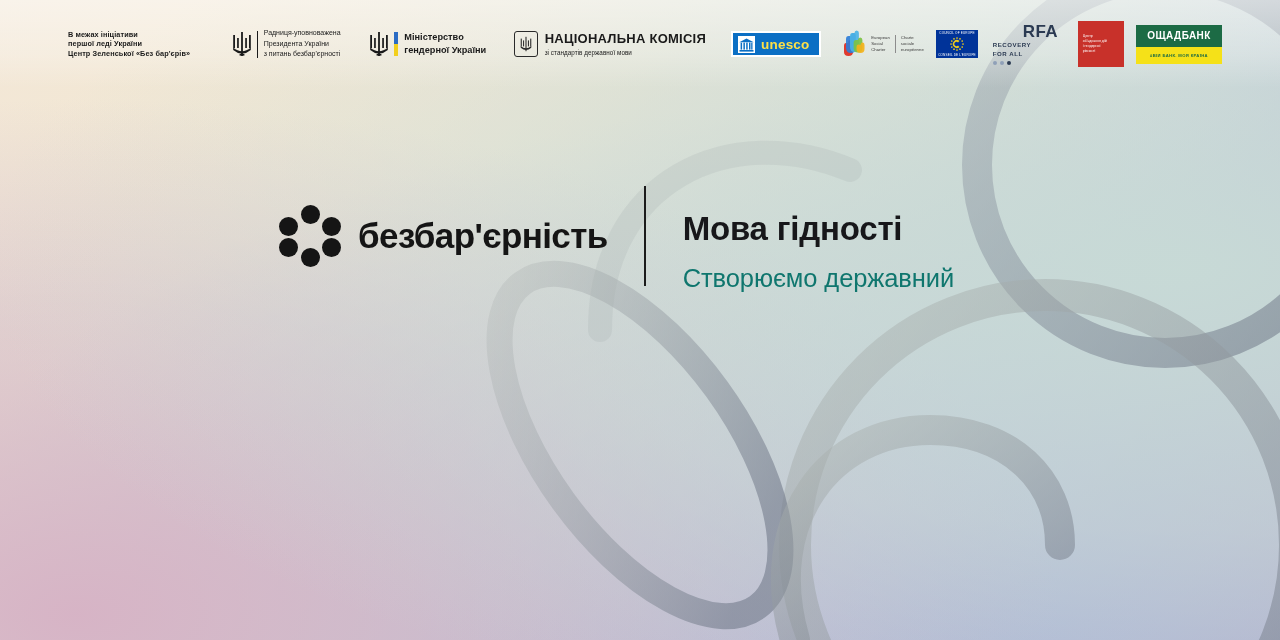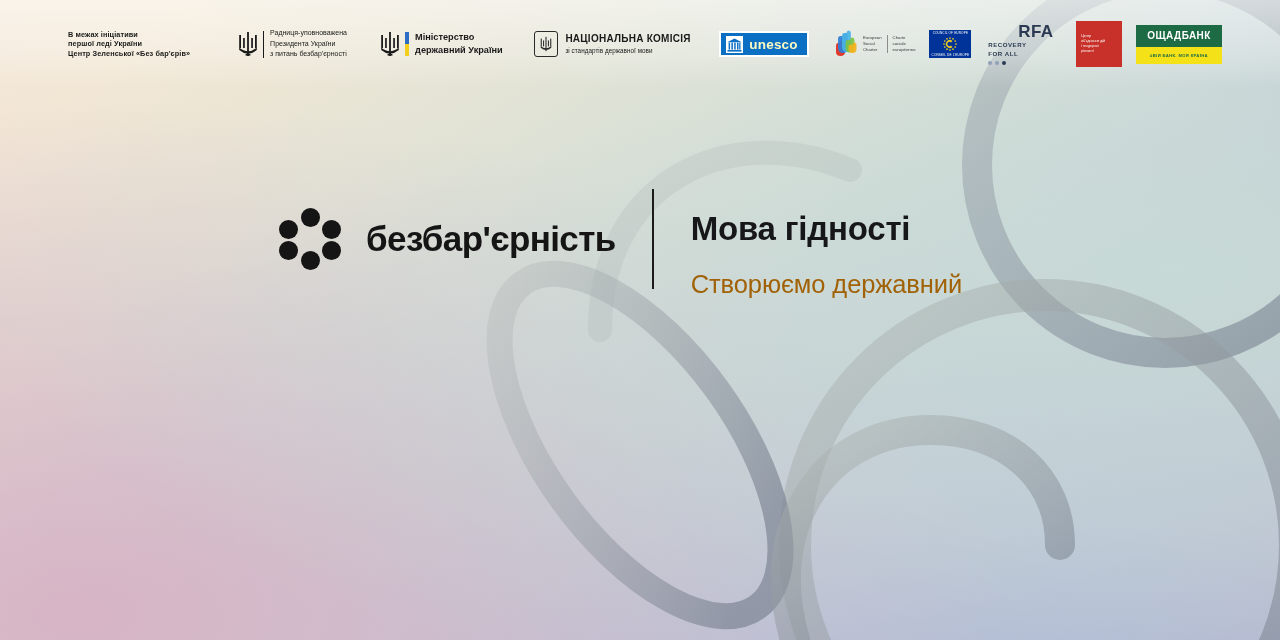--- a/index.html
+++ b/index.html
@@ -56,30 +56,30 @@
 
   
   .flagbar { width:4px; height:24px; margin-right:6px;
              background:linear-gradient(#2b6cc4 0 50%, #f2cf1d 50% 100%); flex:0 0 auto; }
   .min { font-size:9.2px; font-weight:bold; line-height:1.4; white-space:nowrap; }
   .sp3 { width:40px; }
 
   
   .seal { width:24px;height:26px;border:1px solid #2a2a2a;border-radius:3px;
           margin-right:7px;display:flex;align-items:center;justify-content:center;flex:0 0 auto; }
-  .nk1 { font-size:10px; font-weight:bold; letter-spacing:.25px; white-space:nowrap; }
+  .nk1 { font-size:13px; font-weight:bold; letter-spacing:.25px; white-space:nowrap; }
   .nk2 { font-size:6.3px; letter-spacing:.05px; white-space:nowrap; margin-top:2px; }
   .sp4 { width:36px; }
 
   
   .unesco { height:26px; background:#0b6fc4; border:2px solid #fff;
             display:flex; align-items:center; padding:0 9px 0 5px; gap:6px; }
   .un-temple { width:17px; height:17px; background:#fff; display:flex;
                align-items:flex-end; justify-content:center; padding-bottom:1px; }
-  .un-word { color:#fef9c3; font-size:13.5px; font-weight:bold; letter-spacing:.2px; }
+  .un-word { color:#fde047; font-size:13.5px; font-weight:bold; letter-spacing:.2px; }
   .sp5 { width:34px; }
 
   
   .hands { width:22px; height:28px; margin-right:5px; flex:0 0 auto; }
   .sc-txt { font-size:4.3px; line-height:1.45; color:#3a3a3a; white-space:nowrap; }
   .sc-col { display:flex; gap:5px; }
   .sc-div { width:1px; background:#8c8c8c; }
   .sp6 { width:16px; }
 
   
@@ -109,30 +109,30 @@
   .osch-top { background:#1c6b45; height:22px; display:flex; align-items:center; justify-content:center; }
   .osch-top span { color:#fff; font-size:10px; font-weight:bold; letter-spacing:.45px; }
   .osch-bot { background:#f5e118; height:17px; display:flex; align-items:center; justify-content:center; }
   .osch-bot span { color:#1c6b45; font-size:4.2px; font-weight:bold; letter-spacing:.35px; }
 
   
   .lockup {
     position:absolute; left:279px; top:178px;
     display:flex; align-items:center; z-index:7;
   }
-  .bb-logo { display:flex; align-items:center; gap:25px; }
+  .bb-logo { display:flex; align-items:center; gap:17px; }
   .bb-dots { width:62px; height:62px; position:relative; flex:0 0 auto; }
   .bb-dots i { position:absolute; width:19px; height:19px; border-radius:50%; background:#151515; }
   .bb-word { font-size:35px; font-weight:bold; color:#151515; letter-spacing:-.6px; white-space:nowrap; }
 
   .divider { width:2px; height:100px; background:#1b1b1b; margin:0 37px 0 36px; flex:0 0 auto; }
 
   .headline { }
   .h-title { font-size:33px; font-weight:bold; color:#17171a; letter-spacing:-.2px; line-height:1.16; white-space:nowrap;margin-top:32px; }
-  .h-sub { font-size:25.5px; color:#a16207; line-height:1.28; letter-spacing:-.1px; white-space:nowrap; margin-top:20px; }
+  .h-sub { font-size:25.5px; color:#0f766e; line-height:1.28; letter-spacing:-.1px; white-space:nowrap; margin-top:14px; }
 </style>
 </head>
 <body>
 
 <div class="bg-root">
   <div class="bg-base"></div>
 
   <svg class="rings" viewBox="0 0 1280 640" preserveAspectRatio="none">
     <defs>
       <linearGradient id="rg1" x1="0" y1="0" x2="1" y2="1">
@@ -203,21 +203,21 @@
         <rect x="17" y="5" width="1.8" height="13"></rect>
         <path d="M1.2 17.5 q8.8 7.5 17.6 0 v2.6 q-8.8 7.4 -17.6 0 z"></path>
         <rect x="5.1" y="8" width="1.7" height="10"></rect>
         <rect x="13.2" y="8" width="1.7" height="10"></rect>
         <rect x="7.6" y="24" width="4.8" height="1.6"></rect>
       </g>
     </svg>
     <div class="flagbar"></div>
     <div class="lg-text min">
       <div>Міністерство</div>
-      <div>державний України</div>
+      <div>гендерної України</div>
     </div>
   </div>
   <div class="sp3"></div>
 
   <div class="logo-item">
     <div class="seal">
       <svg width="12" height="18" viewBox="0 0 20 28">
         <g fill="#2a2a2a">
           <rect x="9.1" y="2" width="1.8" height="24"></rect>
           <rect x="1.2" y="5" width="1.8" height="13"></rect>

